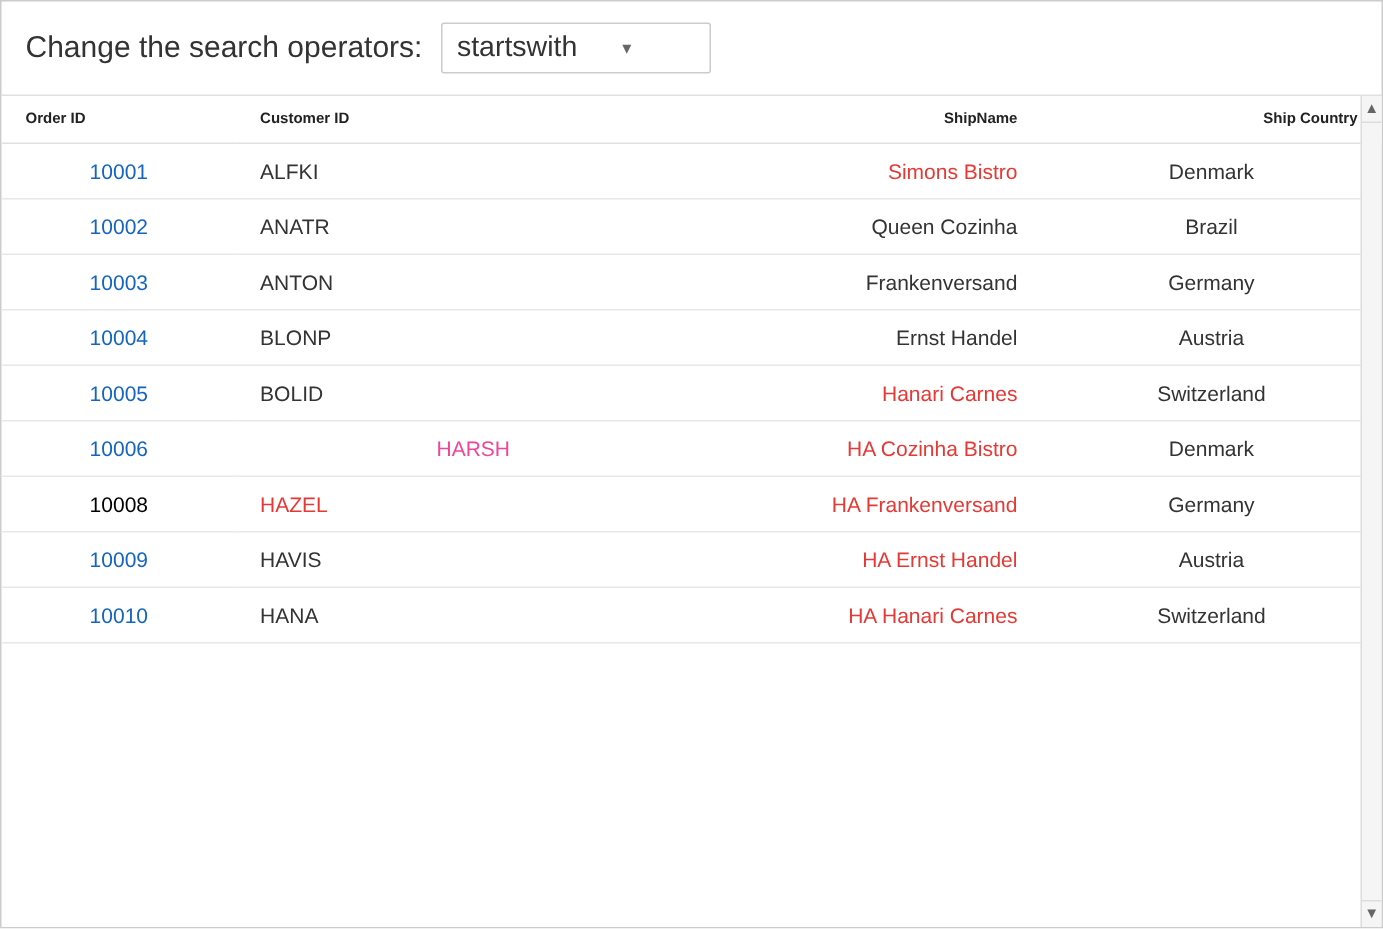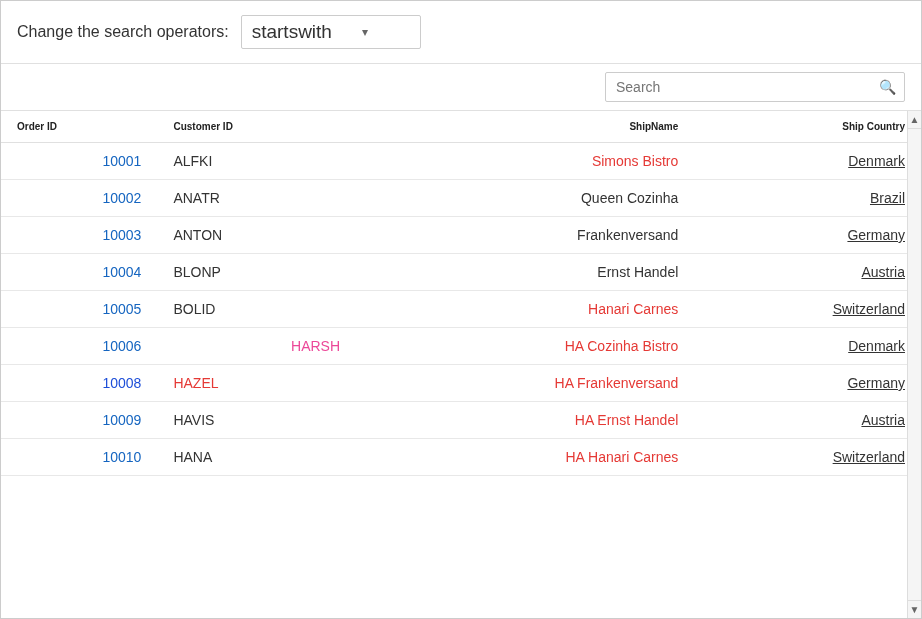--- a/index.html
+++ b/index.html
@@ -29,21 +29,21 @@
     
     .top-bar {
       display: flex;
       align-items: center;
       padding: 14px 16px;
       border-bottom: 1px solid #e0e0e0;
       gap: 12px;
     }
 
     .operator-label {
-      font-size: 16px;
+      font-size: 20px;
       color: #333;
       white-space: nowrap;
     }
 
     .operator-dropdown {
       display: flex;
       align-items: center;
       border: 1px solid #ccc;
       border-radius: 2px;
       padding: 5px 10px;
@@ -123,44 +123,43 @@
     }
 
     .grid-table tbody tr td {
       padding: 10px 16px;
       font-size: 14px;
       color: #333;
     }
 
     .grid-table tbody tr td.col-orderid {
       color: #1565c0;
-      text-align: right;
+      text-align: center;
     }
 
     .grid-table tbody tr td.col-customerid {
       text-align: left;
       color: #333;
     }
 
     .grid-table tbody tr td.col-customerid.highlight {
       color: #e53935;
     }
 
     .grid-table tbody tr td.col-shipname {
       text-align: right;
     }
 
     .grid-table tbody tr td.col-shipname.highlight {
       color: #e53935;
     }
 
     .grid-table tbody tr td.col-country {
-      text-align: right;
-      color: #333;
-      text-decoration: underline;
+      text-align: center;
+      color: #333;
     }
 
     
     .table-wrapper {
       flex: 1;
       overflow: hidden;
       position: relative;
     }
 
     .scrollbar-right {
@@ -213,26 +212,20 @@
 <div class="container">
 
   <div class="top-bar">
     <span class="operator-label">Change the search operators:</span>
     <div class="operator-dropdown">
       <span class="operator-value">startswith</span>
       <span class="chevron-down-icon">▾</span>
     </div>
   </div>
 
-  <div class="search-bar-row">
-    <div class="search-wrapper">
-      <input type="text" class="search-input" placeholder="Search" style="">
-      <span class="search-icon-wrap">🔍</span>
-    </div>
-  </div>
 
   <div class="table-wrapper">
     <table class="grid-table">
       <thead>
         <tr>
           <th class="col-orderid">Order ID</th>
           <th class="col-customerid">Customer ID</th>
           <th class="col-shipname">ShipName</th>
           <th class="col-country">Ship Country</th>
         </tr>
@@ -268,21 +261,21 @@
             <td class="col-shipname highlight" style="color: rgb(229, 57, 53);">Hanari Carnes</td>
             <td class="col-country">Switzerland</td>
           </tr>
           <tr>
             <td class="col-orderid" style="color: rgb(21, 101, 192);">10006</td>
             <td class="col-customerid highlight" style="color: #ec4899; text-align: right;">HARSH</td>
             <td class="col-shipname highlight" style="color: rgb(229, 57, 53);">HA Cozinha Bistro</td>
             <td class="col-country">Denmark</td>
           </tr>
           <tr>
-            <td class="col-orderid" style="color: #1d4ed8;">10008</td>
+            <td class="col-orderid" style="color: #000000;">10008</td>
             <td class="col-customerid highlight" style="color: rgb(229, 57, 53);">HAZEL</td>
             <td class="col-shipname highlight" style="color: rgb(229, 57, 53);">HA Frankenversand</td>
             <td class="col-country">Germany</td>
           </tr>
           <tr>
             <td class="col-orderid" style="color: rgb(21, 101, 192);">10009</td>
             <td class="col-customerid">HAVIS</td>
             <td class="col-shipname highlight" style="color: rgb(229, 57, 53);">HA Ernst Handel</td>
             <td class="col-country">Austria</td>
           </tr>

